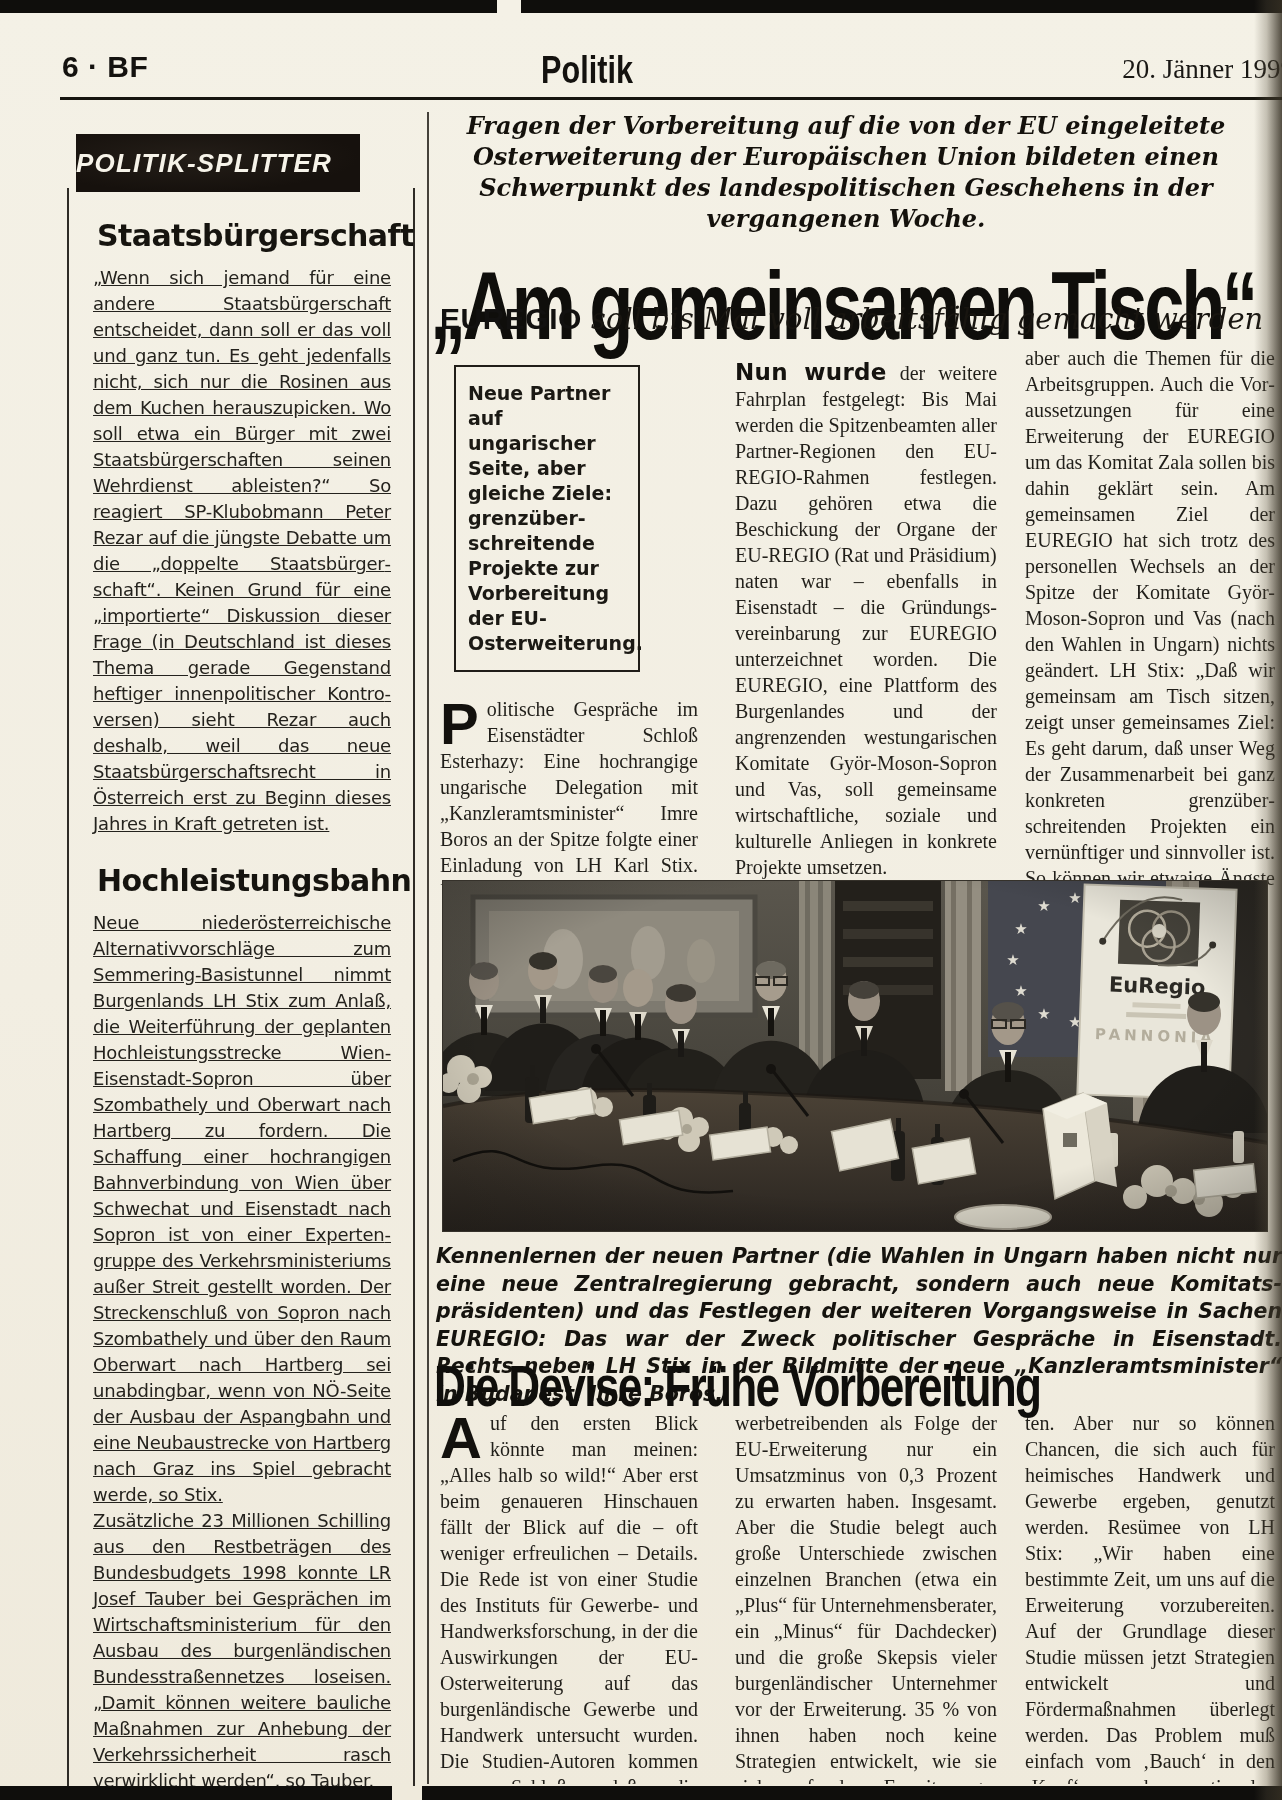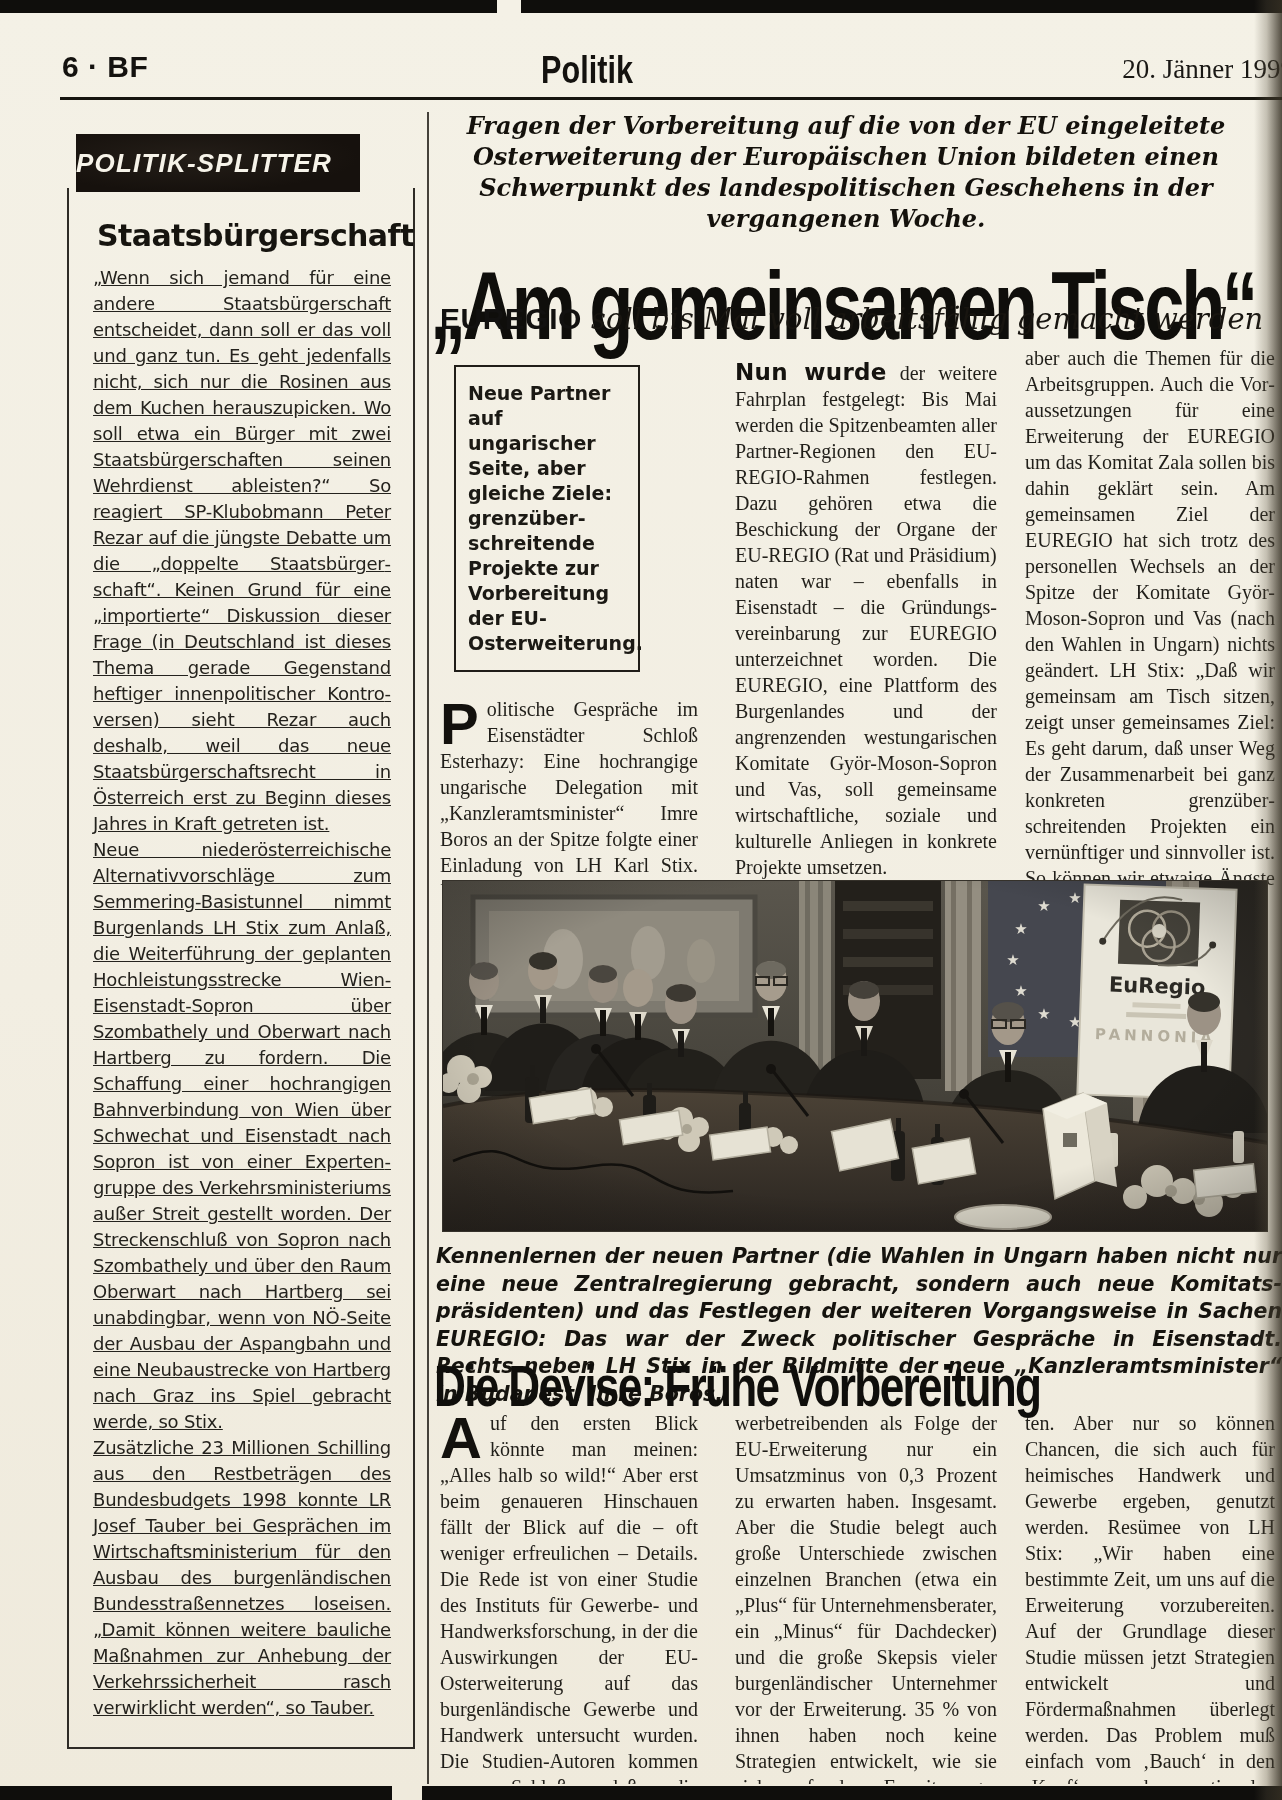--- a/index.html
+++ b/index.html
@@ -75,20 +75,21 @@
   <div class="m-date">20. Jänner 1999</div>
   <div class="m-rule"></div>
   <div class="divider-v"></div>
 
   <div class="sp-head">
     <span>POLITIK-SPLITTER</span>
   </div>
   <div class="sp-box">
     <h2 class="sp-title first">Staatsbürgerschaft</h2>
     <p class="sp-body">„Wenn sich jemand für eine andere Staatsbürger­schaft entscheidet, dann soll er das voll und ganz tun. Es geht jedenfalls nicht, sich nur die Rosinen aus dem Kuchen herauszu­picken. Wo soll etwa ein Bürger mit zwei Staatsbürger­schaften seinen Wehrdienst ableisten?“ So reagiert SP-Klubobmann Peter Rezar auf die jüngste Debatte um die „doppelte Staatsbürger­schaft“. Keinen Grund für eine „importierte“ Diskussion dieser Frage (in Deutschland ist dieses Thema gerade Gegenstand heftiger innen­politischer Kontro­versen) sieht Rezar auch deshalb, weil das neue Staatsbürger­schafts­recht in Österreich erst zu Beginn dieses Jahres in Kraft getreten ist.</p>
+    <h2 class="sp-title">Hochleistungsbahn</h2>
     <p class="sp-body">Neue nieder­österreichische Alternativ­vorschläge zum Semmering-Basis­tunnel nimmt Burgenlands LH Stix zum Anlaß, die Weiterführung der geplanten Hochleistungs­strecke Wien-Eisenstadt-Sopron über Szombathely und Oberwart nach Hartberg zu fordern. Die Schaffung einer hochrangigen Bahn­verbindung von Wien über Schwechat und Eisenstadt nach Sopron ist von einer Experten­gruppe des Verkehrs­ministeriums außer Streit gestellt worden. Der Strecken­schluß von Sopron nach Szombathely und über den Raum Oberwart nach Hartberg sei unabdingbar, wenn von NÖ-Seite der Ausbau der Aspang­bahn und eine Neubau­strecke von Hartberg nach Graz ins Spiel gebracht werde, so Stix.</p>
     <p class="sp-body">Zusätzliche 23 Millionen Schilling aus den Restbeträgen des Bundes­budgets 1998 konnte LR Josef Tauber bei Gesprächen im Wirtschafts­ministerium für den Ausbau des burgen­ländischen Bundes­straßen­netzes loseisen. „Damit können weitere bauliche Maßnahmen zur Anhebung der Verkehrs­sicherheit rasch verwirklicht werden“, so Tauber.</p>
   </div>
 
   <div class="standfirst">Fragen der Vorbereitung auf die von der EU eingeleitete Osterweiterung der Europäischen Union bildeten einen Schwerpunkt des landespolitischen Geschehens in der vergangenen Woche.</div>
   <h1 class="headline1">„Am gemeinsamen Tisch“</h1>
   <div class="subhead">
     <span class="lead">EUREGIO</span><span class="rest"> soll bis Mai voll arbeitsfähig gemacht werden</span>
   </div>
 

